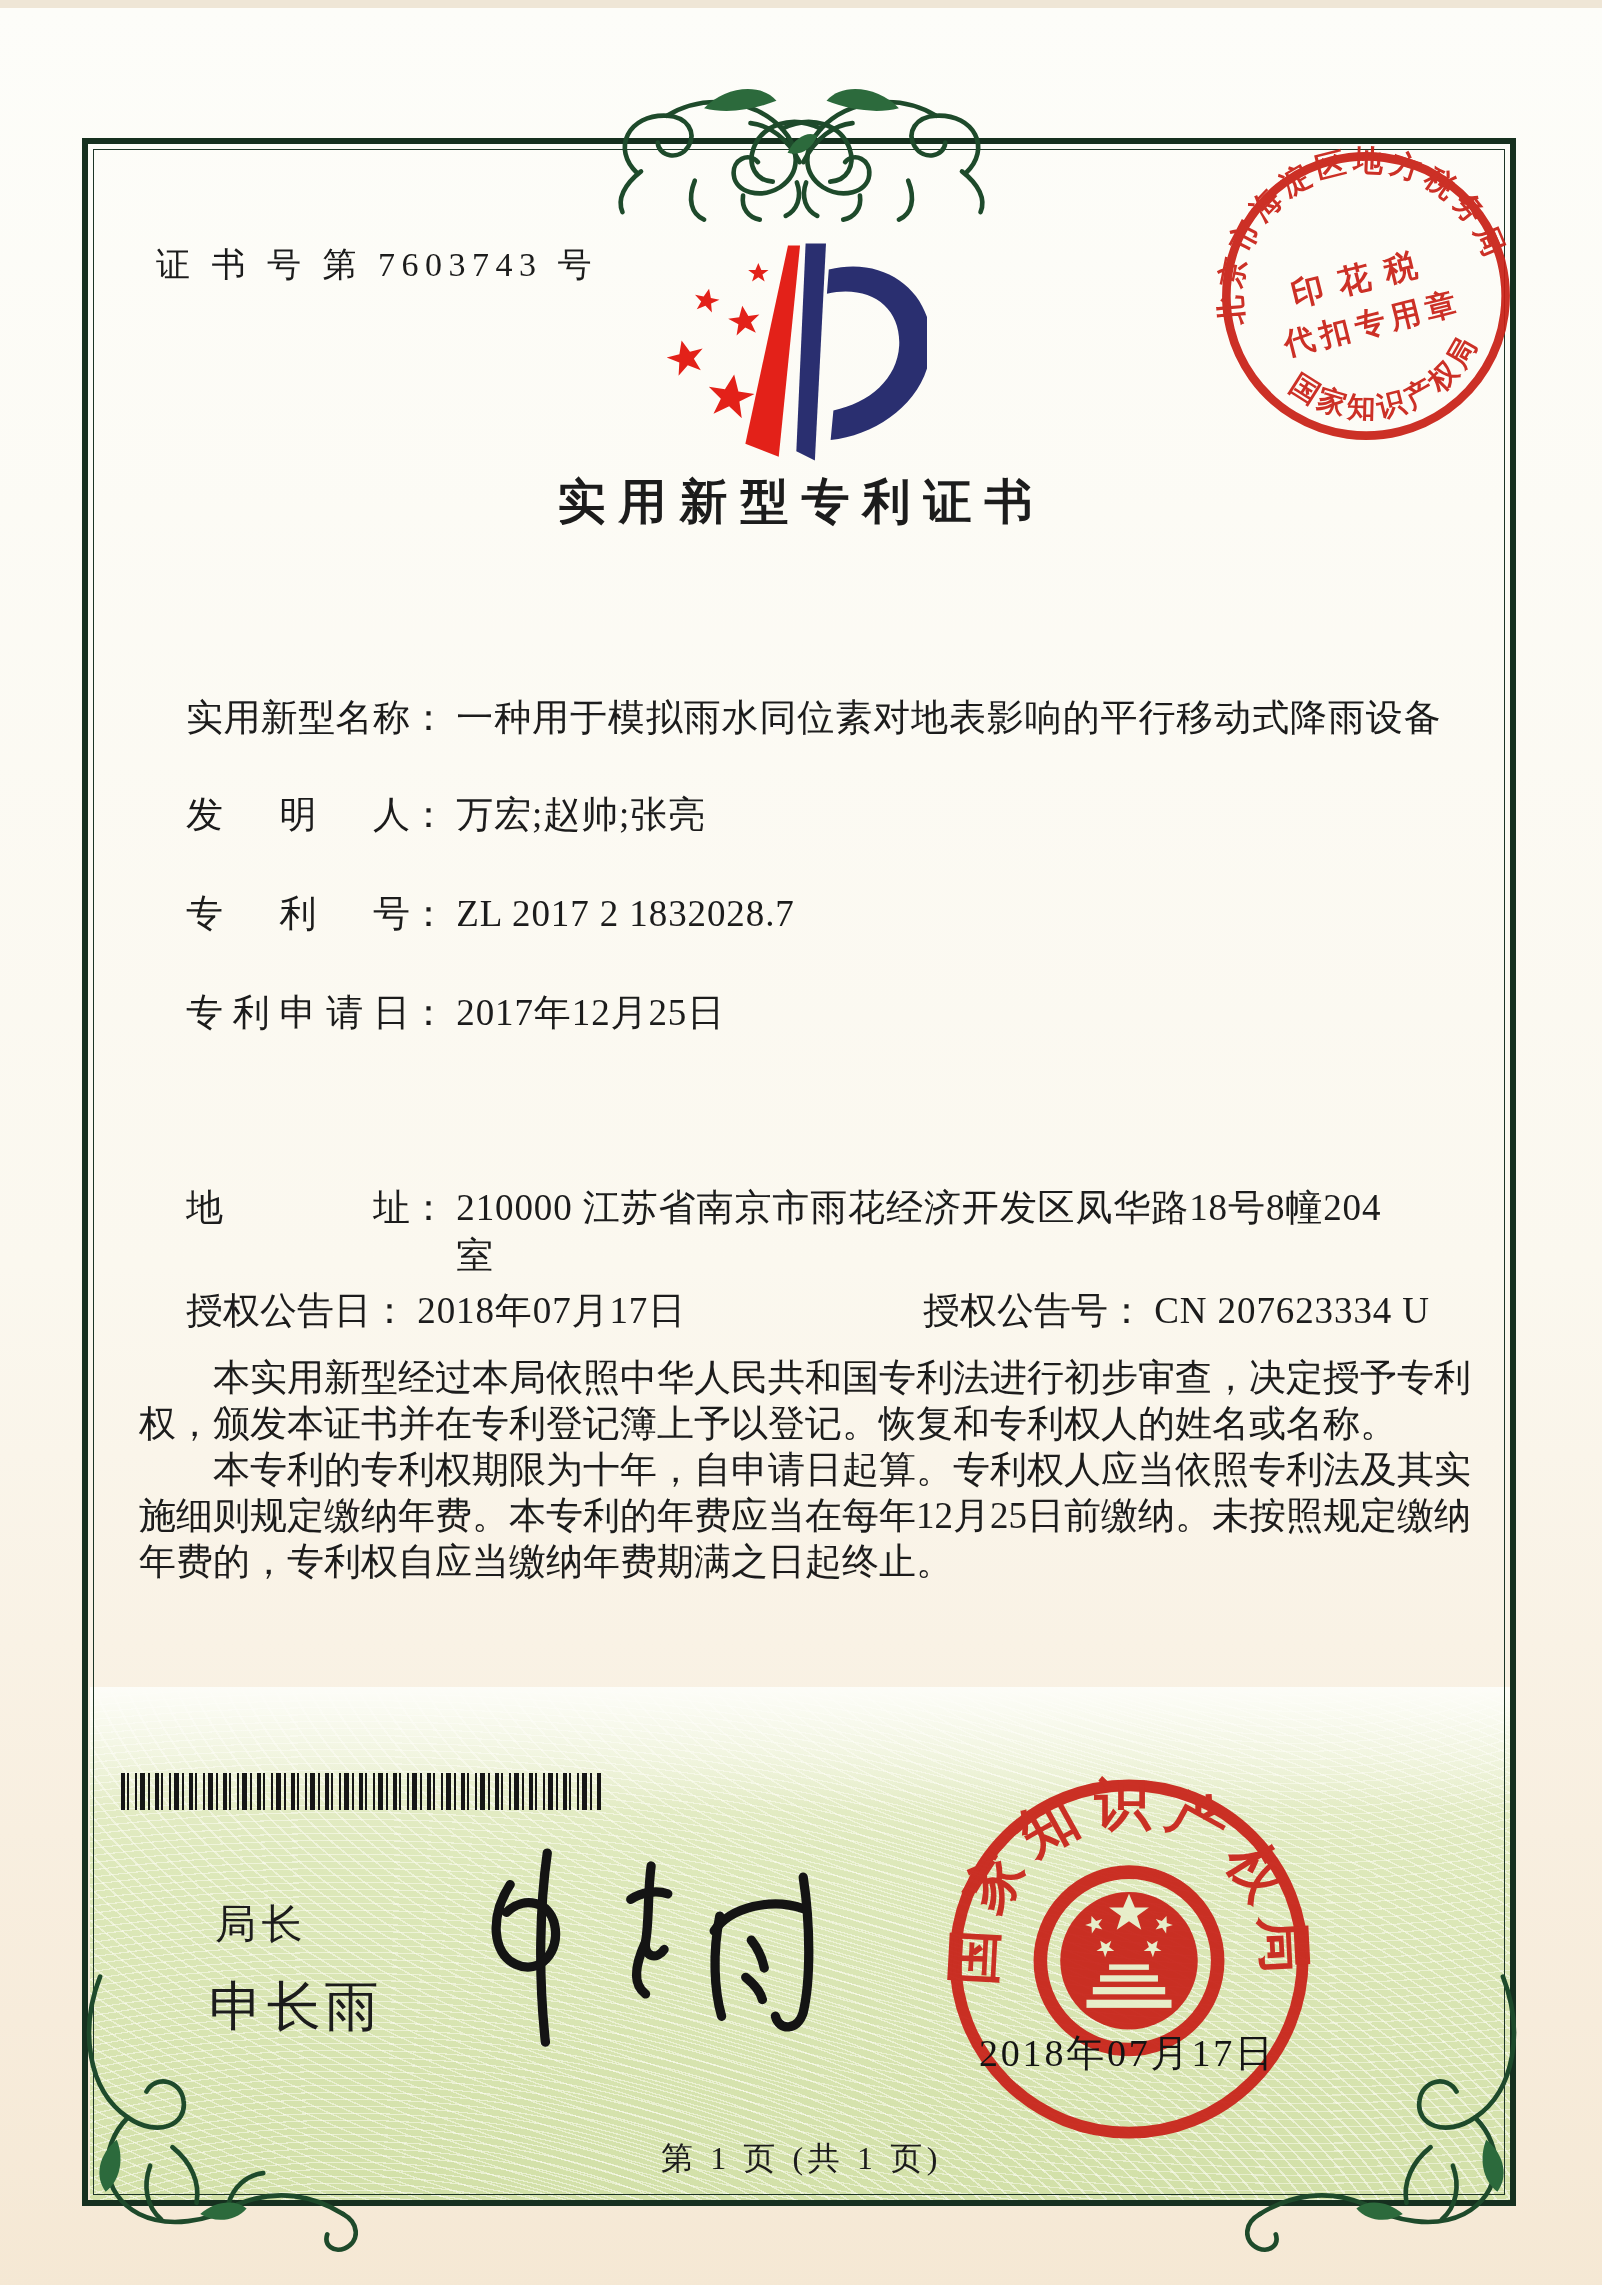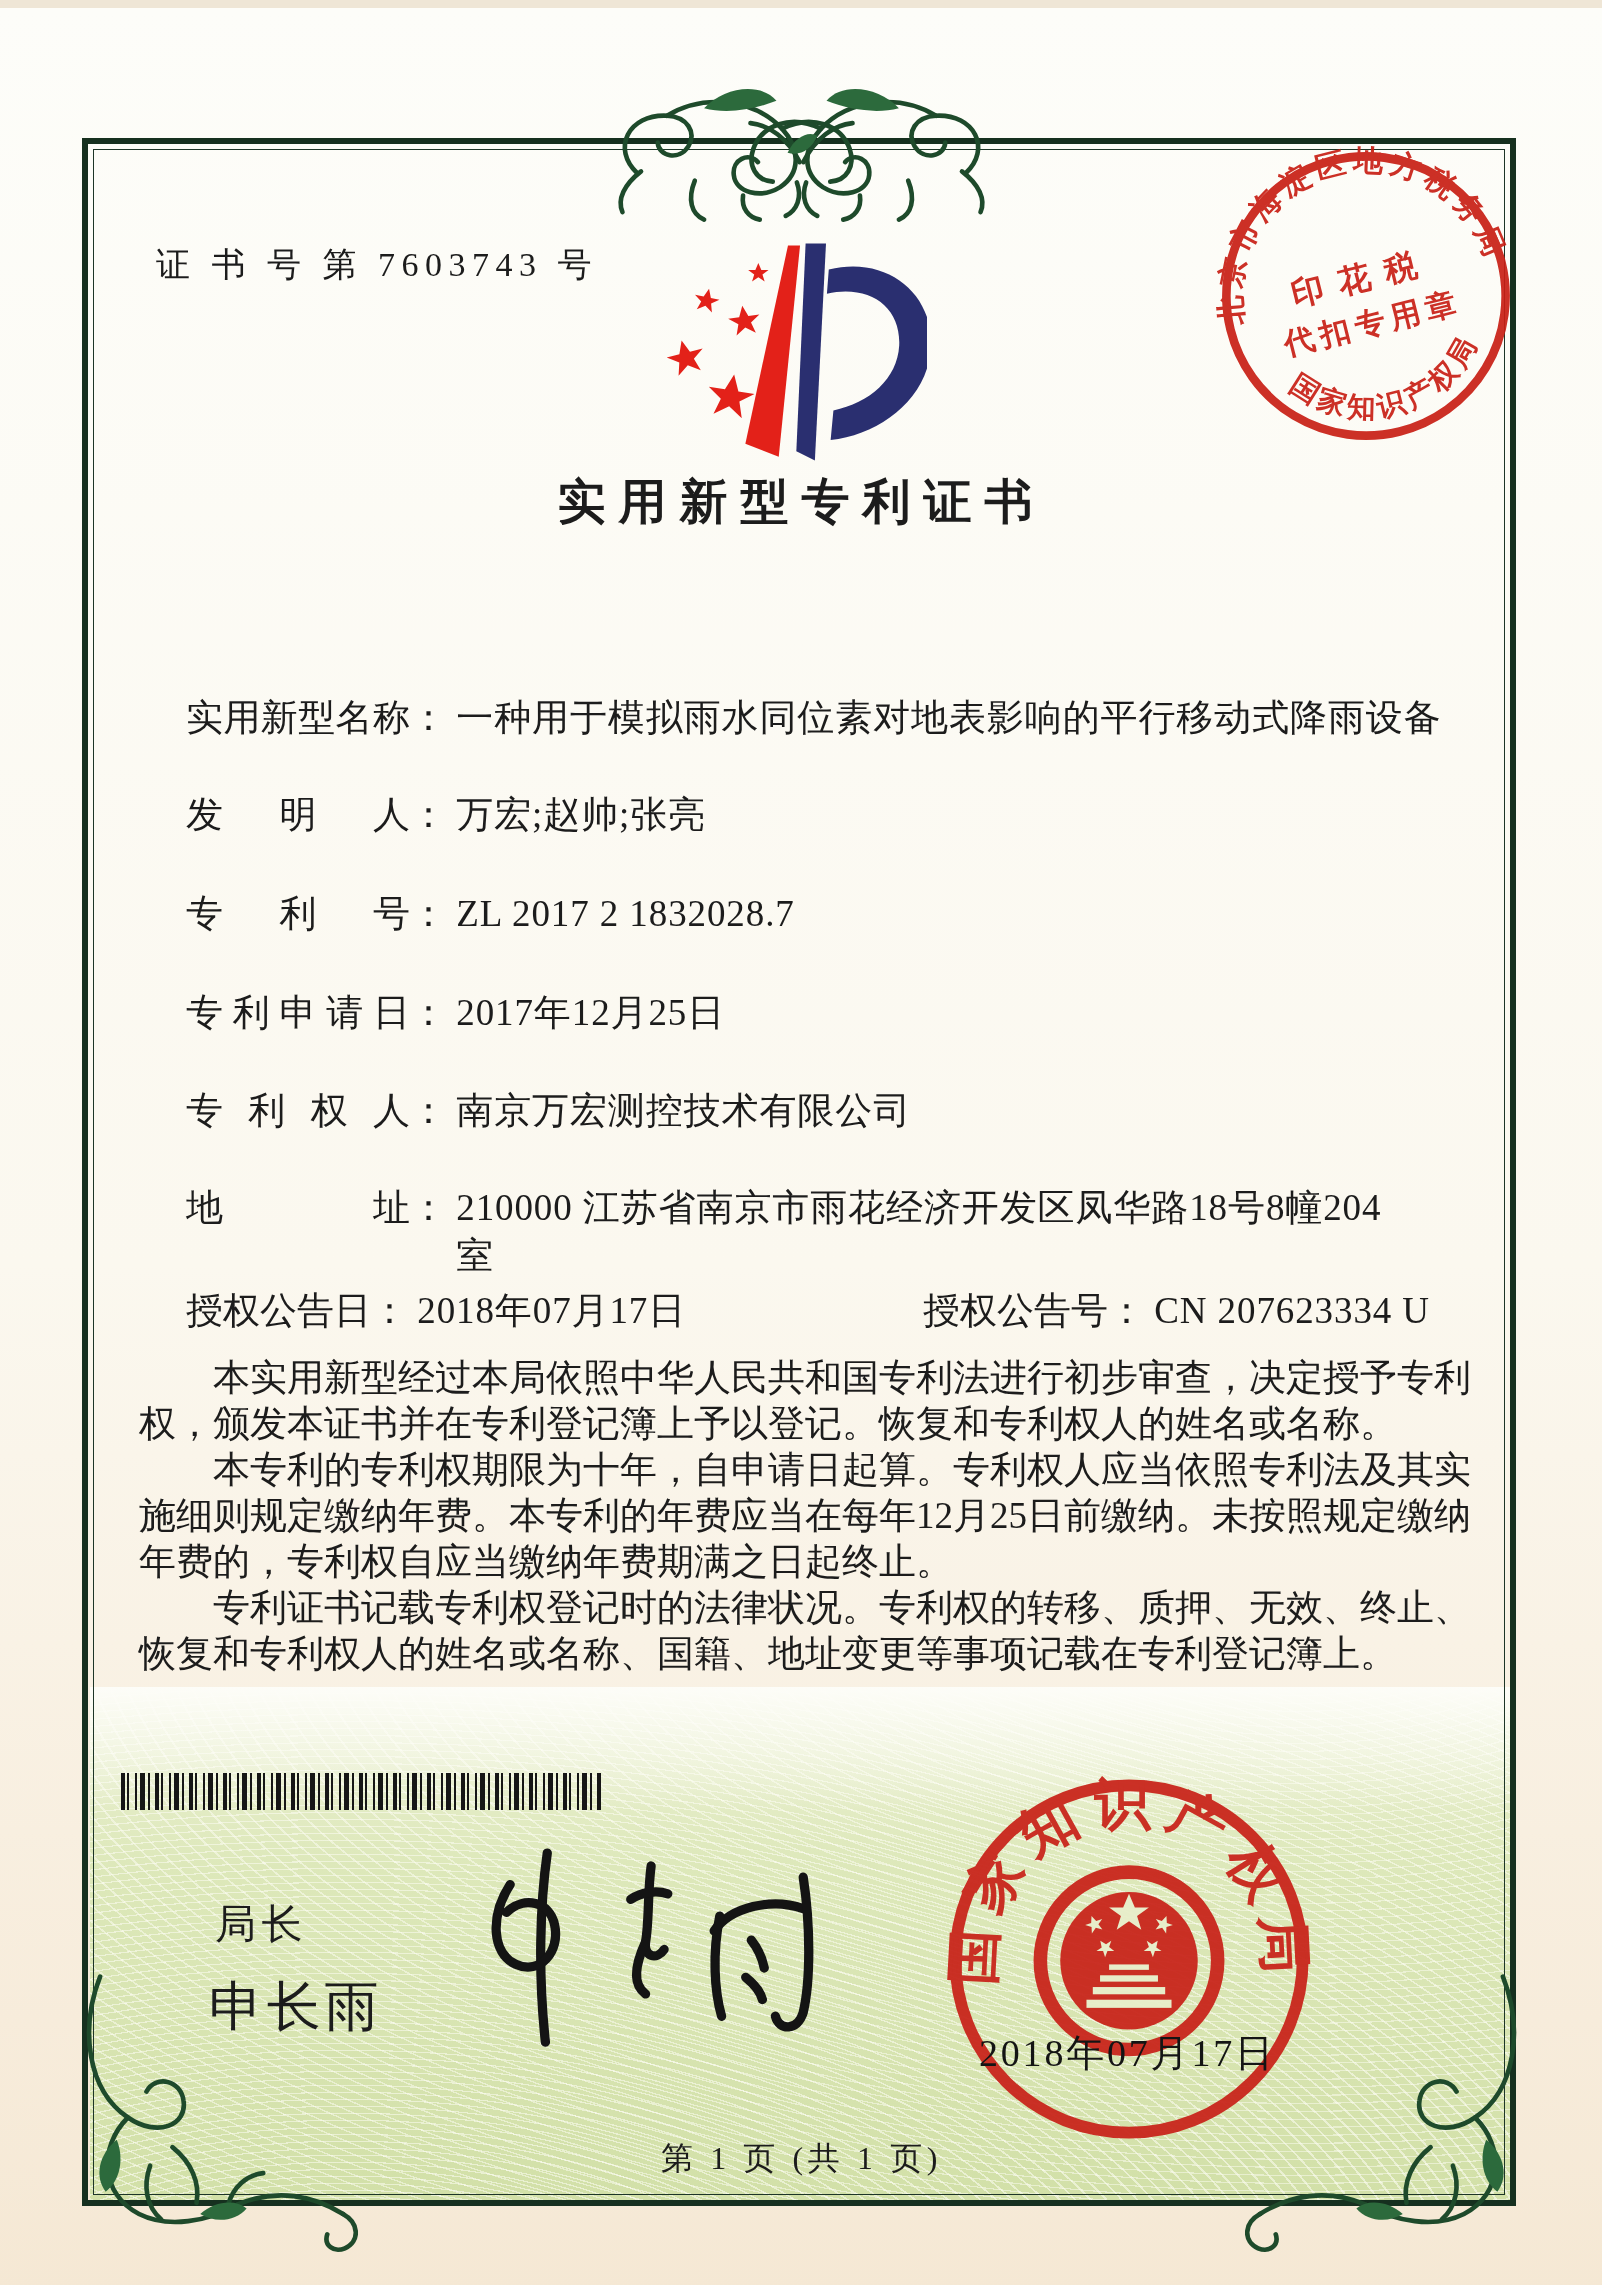--- a/index.html
+++ b/index.html
@@ -170,42 +170,37 @@
     <span class="fvalue">一种用于模拟雨水同位素对地表影响的平行移动式降雨设备</span>
   </div>
   <div class="fieldrow row-patno">
     <span class="flabel">专利号</span><span>：</span>
     <span class="fvalue">ZL 2017 2 1832028.7</span>
   </div>
   <div class="fieldrow row-appdate">
     <span class="flabel">专利申请日</span><span>：</span>
     <span class="fvalue">2017年12月25日</span>
   </div>
-  <div class="fieldrow row-patentee">
-    <span class="flabel">专利权人</span><span>：</span>
-    <span class="fvalue">南京万宏测控技术有限公司</span>
-  </div>
   <div class="fieldrow row-address">
     <span class="flabel">地址</span><span>：</span>
     <span class="fvalue">210000 江苏省南京市雨花经济开发区凤华路18号8幢204室</span>
   </div>
 
   <div class="grant-left">
     <span>授权公告日</span><span>：</span>
     <span class="fvalue">2018年07月17日</span>
   </div>
   <div class="grant-right">
     <span>授权公告号</span><span>：</span>
     <span class="fvalue">CN 207623334 U</span>
   </div>
 
   <div class="paras">
     <p>本实用新型经过本局依照中华人民共和国专利法进行初步审查，决定授予专利权，颁发本证书并在专利登记簿上予以登记。恢复和专利权人的姓名或名称。</p>
     <p>本专利的专利权期限为十年，自申请日起算。专利权人应当依照专利法及其实施细则规定缴纳年费。本专利的年费应当在每年12月25日前缴纳。未按照规定缴纳年费的，专利权自应当缴纳年费期满之日起终止。</p>
-    <p>专利证书记载专利权登记时的法律状况。专利权的转移、质押、无效、终止、恢复和专利权人的姓名或名称、国籍、地址变更等事项记载在专利登记簿上。</p>
   </div>
 
   <div class="barcode"></div>
 
   <div class="director-label">局长</div>
   <div class="director-name">申长雨</div>
 
   <svg class="signature" viewBox="0 0 440 235">
     <g fill="none" stroke="#141414" stroke-width="10" stroke-linecap="round" stroke-linejoin="round">
       <path d="M120,14 C112,70 110,145 118,218"></path>

